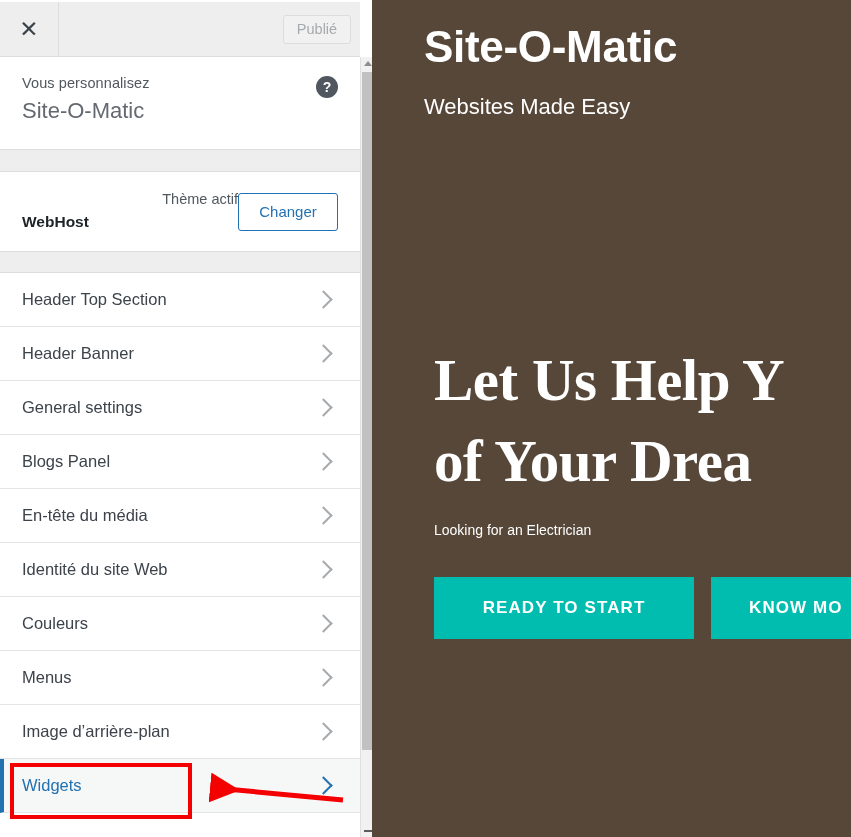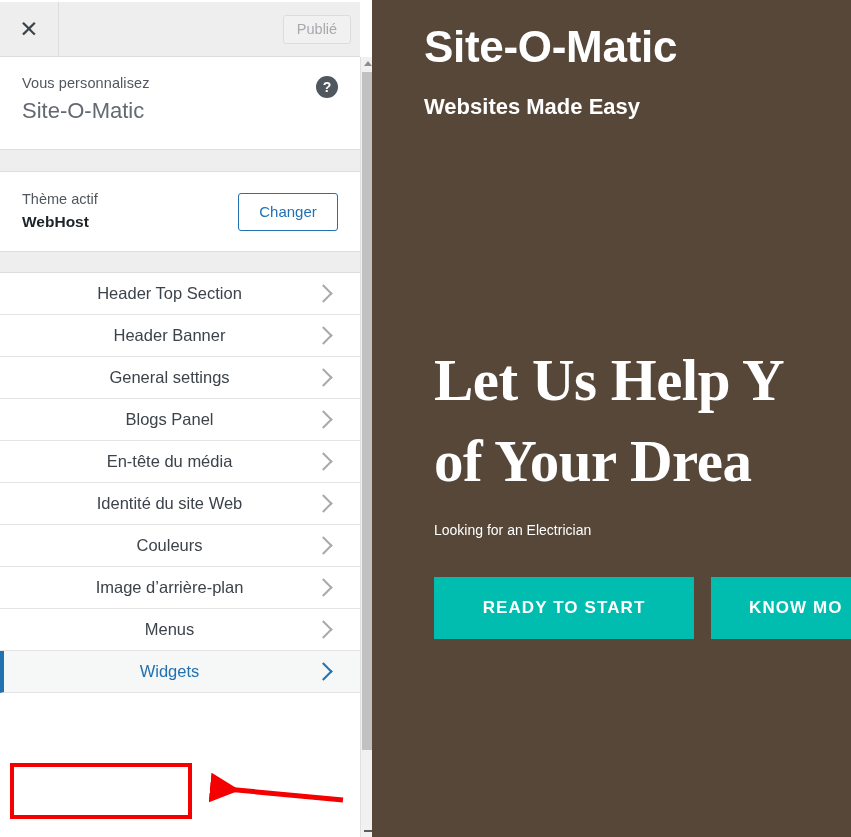--- a/index.html
+++ b/index.html
@@ -148,20 +148,21 @@
     box-sizing: border-box;
     display: flex;
     align-items: center;
     padding: 0 22px 0 22px;
   }
   .theme-text { flex: 1 1 auto; }
   .theme-label {
     font-size: 14.5px;
     color: #50575e;
     line-height: 1.35;
+    text-align: right;
   }
   .theme-name {
     font-size: 15.5px;
     color: #1d2327;
     font-weight: bold;
     line-height: 1.4;
     margin-top: 1px;
   }
   .change-btn {
     width: 100px;
@@ -181,30 +182,29 @@
   
   .menu-list {
     position: absolute;
     left: 0;
     top: 273px;
     width: 360px;
     background: #fff;
   }
   .menu-item {
     position: relative;
-    height: 42px;
+    height: 54px;
     border-bottom: 1px solid #e4e4e4;
     box-sizing: border-box;
     display: flex;
     align-items: center;
     padding-left: 22px;
     padding-right: 20px;
     cursor: pointer;
     background: #fff;
-    text-align: center;
   }
   .menu-label {
     font-size: 16.5px;
     color: #3c434a;
     flex: 1 1 auto;
     white-space: nowrap;
   }
   .chev {
     width: 11px;
     height: 11px;
@@ -304,21 +304,21 @@
     color: #ffffff;
     line-height: 1.15;
     white-space: nowrap;
     letter-spacing: -0.3px;
   }
   .site-tagline {
     position: absolute;
     left: 52px;
     top: 94px;
     font-size: 22px;
-    font-weight: bold;
+    font-weight: normal;
     color: #ffffff;
     line-height: 1.2;
     white-space: nowrap;
     text-align: right;
   }
   .hero-h1 {
     position: absolute;
     left: 62px;
     top: 340px;
     font-size: 59px;
@@ -439,25 +439,25 @@
         </div>
         <div class="menu-item">
           <span class="menu-label">Identité du site Web</span>
           <span class="chev"></span>
         </div>
         <div class="menu-item">
           <span class="menu-label">Couleurs</span>
           <span class="chev"></span>
         </div>
         <div class="menu-item">
+          <span class="menu-label">Menus</span>
+          <span class="chev"></span>
+        </div>
+        <div class="menu-item">
           <span class="menu-label">Image d’arrière-plan</span>
-          <span class="chev"></span>
-        </div>
-        <div class="menu-item">
-          <span class="menu-label">Menus</span>
           <span class="chev"></span>
         </div>
         <div class="menu-item active">
           <span class="menu-label">Widgets</span>
           <span class="chev"></span>
         </div>
       </div>
 
     <div class="sb-track">
       <div class="sb-up">

